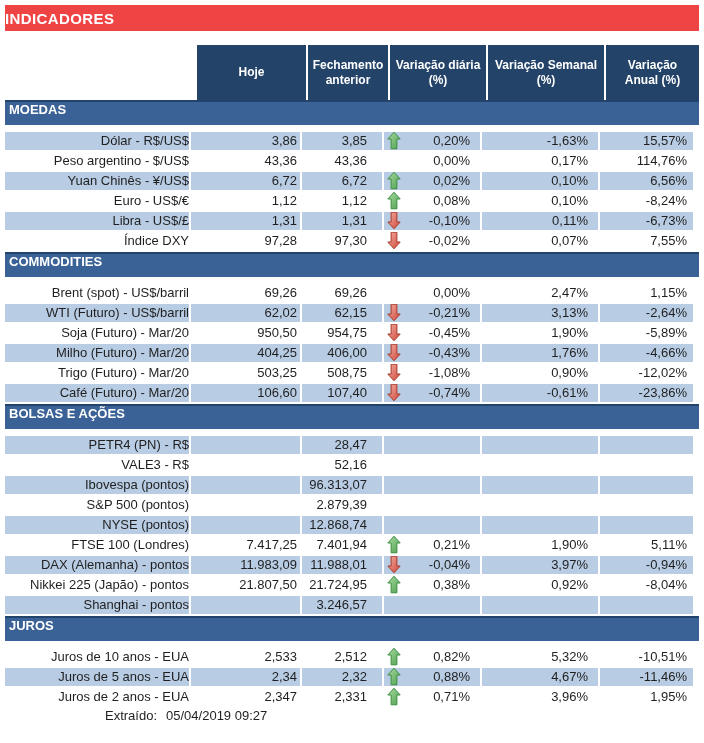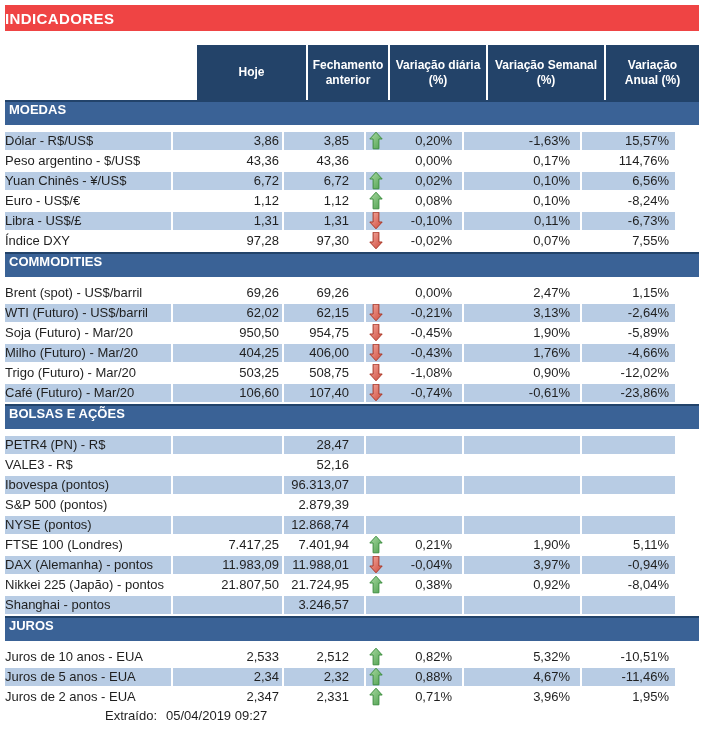--- a/index.html
+++ b/index.html
@@ -35,21 +35,21 @@
     display:flex;align-items:flex-start;padding-left:4px;box-sizing:content-box;
   }
   .band-gap{height:7px;}
 
   .row{display:flex;height:18px;margin-bottom:2px;font-size:13px;color:#1f1f1f;}
   .cell{
     box-sizing:border-box;height:18px;line-height:18px;
     border-right:2px solid #fff;overflow:hidden;white-space:nowrap;
   }
   .row.shaded .cell{background:#b8cce4;}
-  .cell.label{width:168px;text-align:left;}
+  .cell.label{width:186px;padding-left:5px;text-align:right;}
   .cell.hoje{width:111px;text-align:right;padding-right:3px;}
   .cell.fech{width:82px;text-align:right;padding-right:15px;}
   .cell.vdia{width:98px;text-align:right;padding-right:10px;position:relative;}
   .cell.vsem{width:118px;text-align:right;padding-right:10px;}
   .cell.vanual{width:93px;text-align:right;padding-right:6px;border-right:none;}
 
   .arrow{position:absolute;left:3px;top:-1px;width:14px;height:19px;}
   .arrow svg{display:block;}
 
   .footer{margin-top:2px;font-size:13px;color:#1f1f1f;line-height:16px;}

